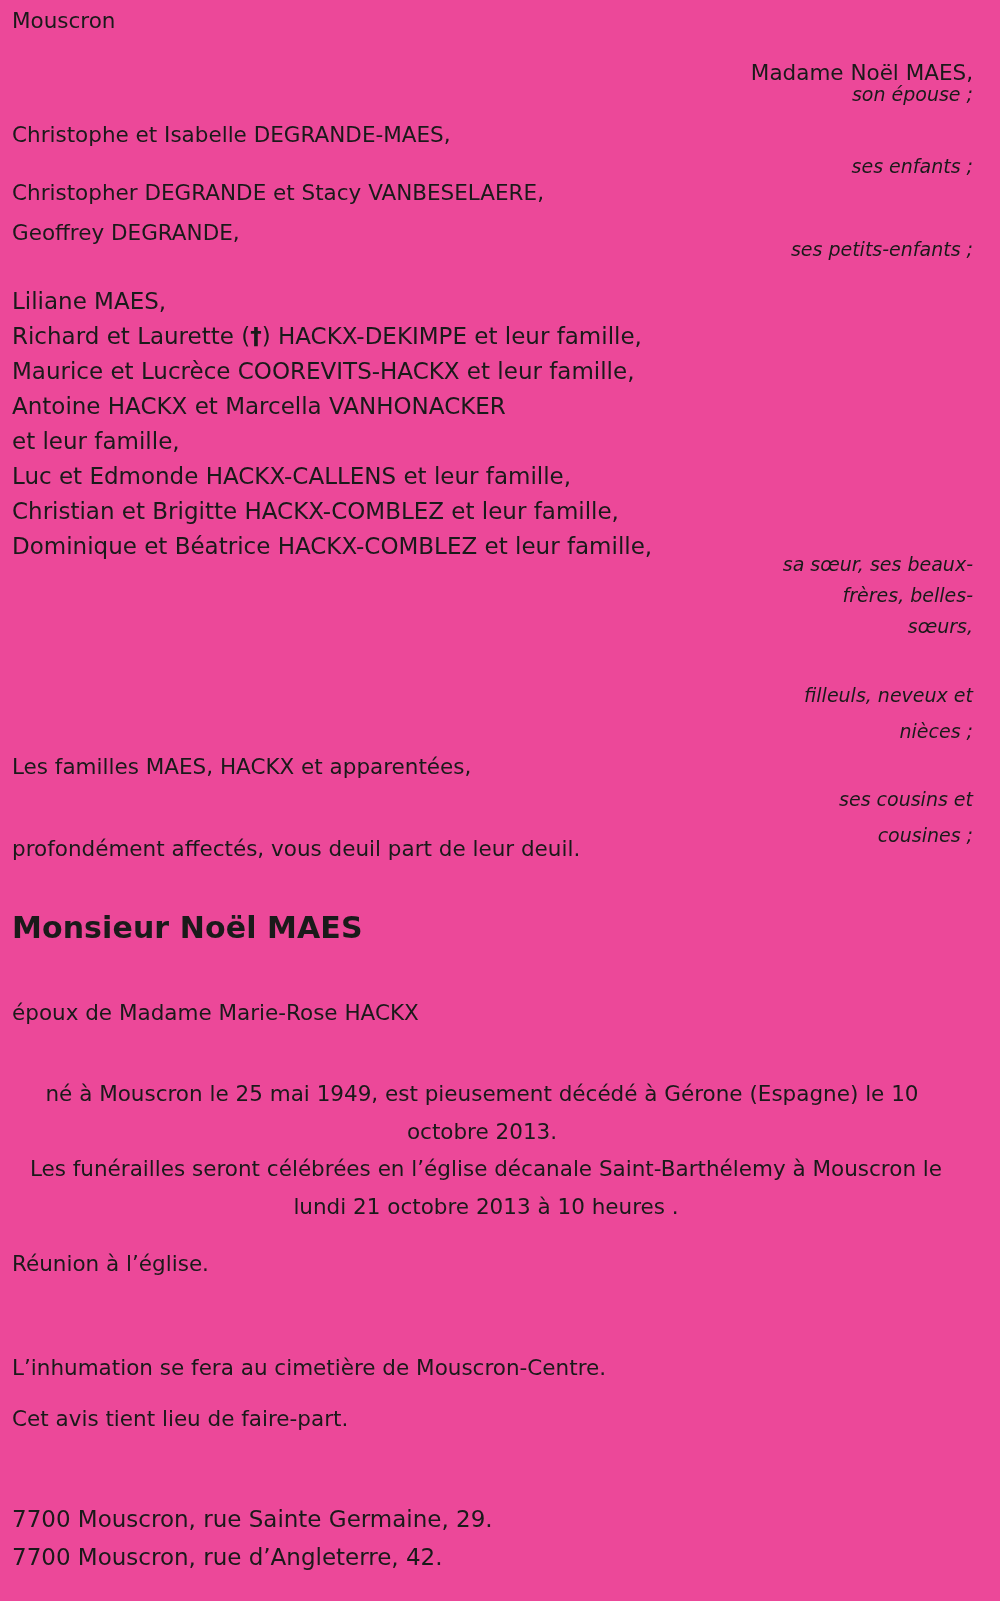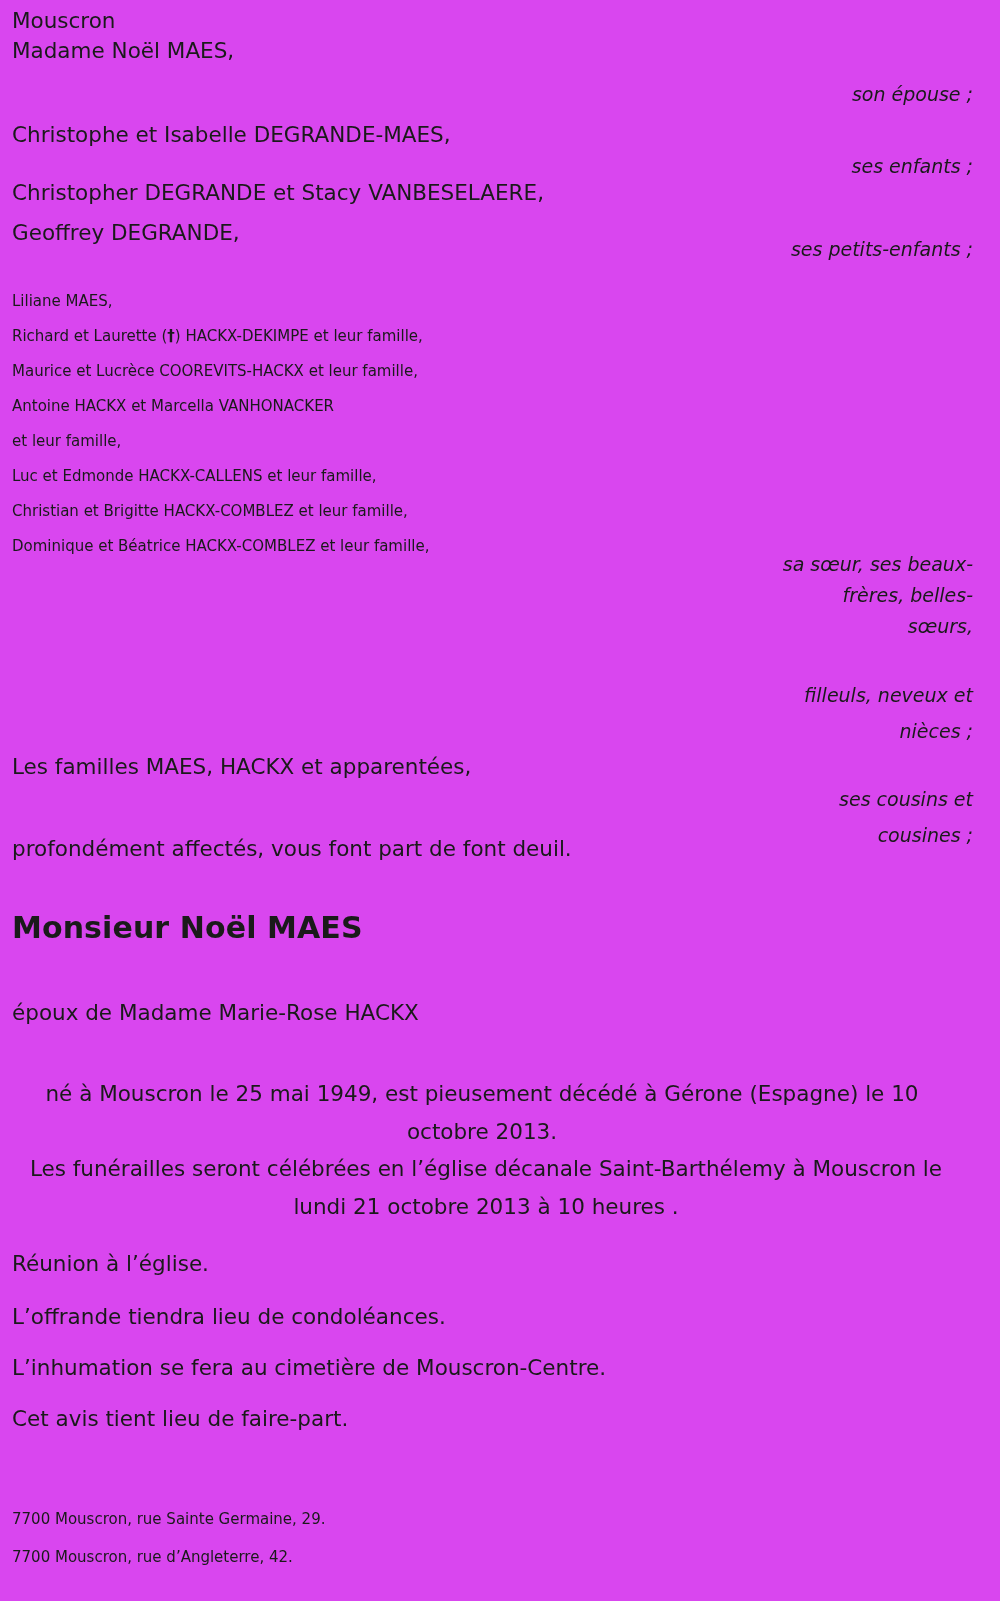--- a/index.html
+++ b/index.html
@@ -11,21 +11,21 @@
   body {
     font-family: "DejaVu Sans", "Liberation Sans", sans-serif;
     color: #1a1a1a;
     -webkit-font-smoothing: antialiased;
   }
 
   .page {
     position: relative;
     width: 1000px;
     height: 1601px;
-    background: #d946ef;
+    background: #ec4899;
     overflow: hidden;
     box-sizing: border-box;
   }
 
   
   .row {
     position: absolute;
     left: 12px;
     right: 27px;
     font-size: 21.5px;
@@ -39,21 +39,21 @@
     font-style: italic;
     font-size: 19px;
     line-height: 1.0;
     text-align: right;
     white-space: nowrap;
   }
 
   .blk {
     position: absolute;
     left: 12px;
-    font-size: 15px;
+    font-size: 23px;
     line-height: 35px;
     white-space: nowrap;
   }
 
   .para {
     position: absolute;
     left: 12px;
     width: 940px;
     font-size: 21.5px;
     line-height: 38px;
@@ -75,21 +75,21 @@
     font-weight: bold;
   }
 </style>
 </head>
 <body>
 
 <div class="page">
 
   <div class="row" style="top:10px;">Mouscron</div>
 
-  <div class="row" style="top:40px;">Madame Noël MAES,</div>
+  <div class="row" style="top:62px;text-align:right;">Madame Noël MAES,</div>
   <div class="lbl" style="top:85px;">son épouse ;</div>
 
   <div class="row" style="top:124px;">Christophe et Isabelle DEGRANDE-MAES,</div>
   <div class="lbl" style="top:157px;margin-left:30px;">ses enfants ;</div>
 
   <div class="row" style="top:182px;">Christopher DEGRANDE et Stacy VANBESELAERE,</div>
   <div class="row" style="top:222px;">Geoffrey DEGRANDE,</div>
   <div class="lbl" style="top:240px;text-align:center;">ses petits-enfants ;</div>
 
   <div class="blk" style="top:284px;">
@@ -112,33 +112,32 @@
     <div>filleuls, neveux et</div>
     <div>nièces ;</div>
   </div>
 
   <div class="row" style="top:756px;">Les familles MAES, HACKX et apparentées,</div>
   <div class="lbl" style="top:781px; line-height:36px;">
     <div>ses cousins et</div>
     <div>cousines ;</div>
   </div>
 
-  <div class="row" style="top:838px;">profondément affectés, vous font part de font deuil.</div>
+  <div class="row" style="top:838px;">profondément affectés, vous deuil part de leur deuil.</div>
 
   <div class="deceased-name" style="top:913px;">Monsieur Noël MAES</div>
 
   <div class="row" style="top:1002px;">époux de Madame Marie-Rose HACKX</div>
 
   <div class="para" style="top:1075px;">né à Mouscron le 25 mai 1949, est pieusement décédé à Gérone (Espagne) le 10 octobre 2013.</div>
 
   <div class="para" style="top:1134px; width:948px;margin-top:16px;">Les funérailles seront célébrées en l’église décanale Saint-Barthélemy à Mouscron le lundi 21 octobre 2013 à 10 heures .</div>
 
   <div class="row" style="top:1253px;">Réunion à l’église.</div>
 
-  <div class="row" style="top:1306px;">L’offrande tiendra lieu de condoléances.</div>
 
   <div class="row" style="top:1357px;">L’inhumation se fera au cimetière de Mouscron-Centre.</div>
 
   <div class="row" style="top:1408px;">Cet avis tient lieu de faire-part.</div>
 
   <div class="blk" style="top:1500px; line-height:38px;">
     <div>7700 Mouscron, rue Sainte Germaine, 29.</div>
     <div>7700 Mouscron, rue d’Angleterre, 42.</div>
   </div>
 

